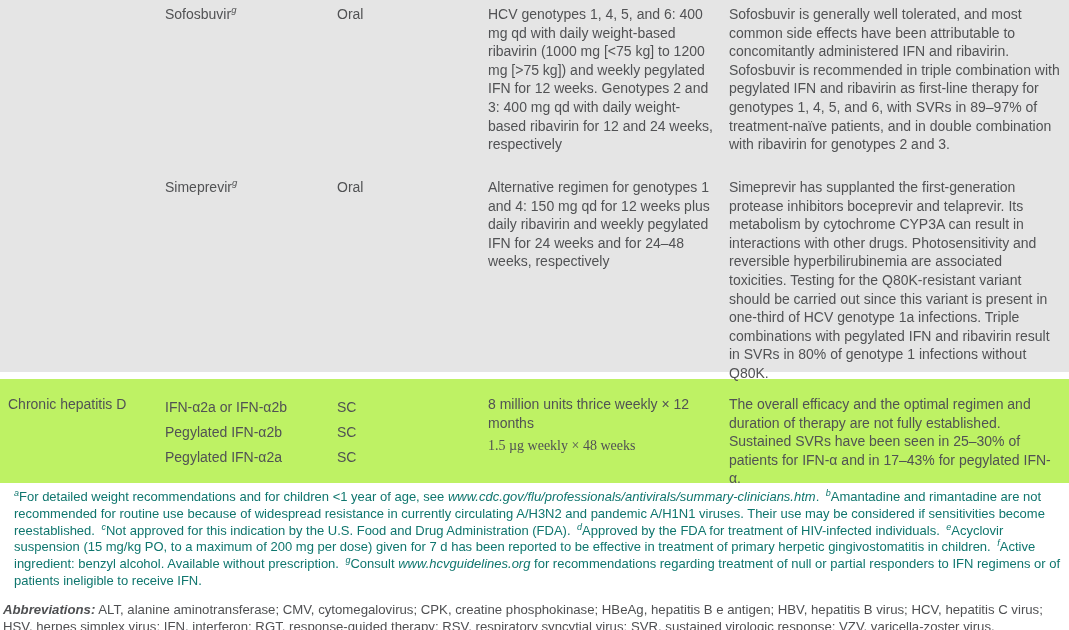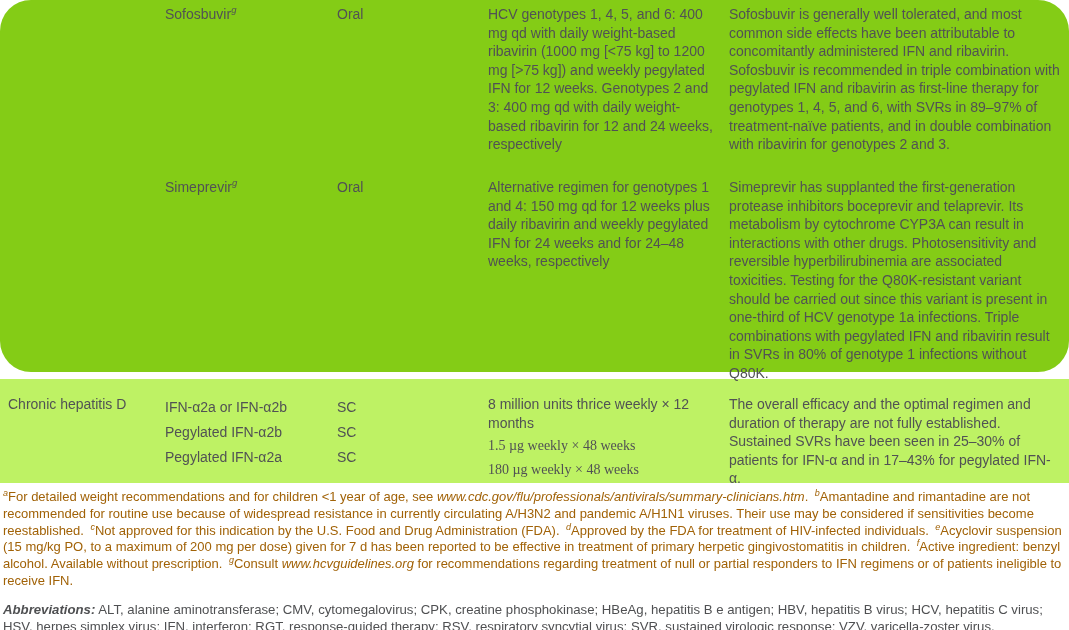--- a/index.html
+++ b/index.html
@@ -6,21 +6,21 @@
   .page{
     position:relative;
     width:1069px;height:630px;
     background:#ffffff;
     font-family:"Liberation Sans",sans-serif;
     color:#515254;
     overflow:hidden;
     box-sizing:border-box;
   }
   
-  .section-a{background:#84cc16;padding-top:5px;border-radius:31px;}
+  .section-a{background:#e5e5e5;padding-top:5px;}
   .section-gap{height:7px;background:#ffffff;}
   .section-b{background:#bef264;height:104px;padding-top:16px;box-sizing:border-box;}
   .trow{
     display:grid;
     grid-template-columns:165px 172px 151px 241px 1fr;
     align-items:start;
   }
   .row1{height:173px;}
   .row2{height:194px;}
   .cell{
@@ -37,24 +37,24 @@
     vertical-align:super;
     line-height:0;
   }
   
   .multi-line{line-height:24.8px;}
   .dose-entry{margin:0;}
   .dose-entry + .dose-entry{margin-top:5px;font-family:Liberation Serif, serif;}
   
   .footnotes{
     margin:6px 0 0 0;
-    padding:0 4px 0 3px;
+    padding:0 4px 0 14px;
     font-size:13px;
     line-height:16.8px;
-    color:#a16207;
+    color:#0f766e;
   }
   .fn-marker{
     font-style:italic;
     font-size:9px;
     line-height:0;
   }
   .italic{font-style:italic;}
   .abbrev{
     margin:12px 0 0 0;
     padding:0 4px 0 3px;
@@ -100,21 +100,20 @@
         <div>Pegylated IFN-α2a</div>
       </div>
       <div class="cell multi-line">
         <div>SC</div>
         <div>SC</div>
         <div>SC</div>
       </div>
       <div class="cell">
         <div class="dose-entry">8 million units thrice weekly × 12 months</div>
         <div class="dose-entry">1.5 µg weekly × 48 weeks</div>
-        <div class="dose-entry">180 µg weekly × 48 weeks</div>
       </div>
       <div class="cell last">The overall efficacy and the optimal regimen and duration of therapy are not fully established. Sustained SVRs have been seen in 25–30% of patients for IFN-α and in 17–43% for pegylated IFN-α.</div>
     </div>
   </div>
 
   <p class="footnotes"><sup class="fn-marker">a</sup><span>For detailed weight recommendations and for children &lt;1 year of age, see </span><span class="italic">www.cdc.gov/flu/professionals/antivirals/summary-clinicians.htm</span><span>. </span><sup class="fn-marker">b</sup><span>Amantadine and rimantadine are not recommended for routine use because of widespread resistance in currently circulating A/H3N2 and pandemic A/H1N1 viruses. Their use may be considered if sensitivities become reestablished. </span><sup class="fn-marker">c</sup><span>Not approved for this indication by the U.S. Food and Drug Administration (FDA). </span><sup class="fn-marker">d</sup><span>Approved by the FDA for treatment of HIV-infected individuals. </span><sup class="fn-marker">e</sup><span>Acyclovir suspension (15 mg/kg PO, to a maximum of 200 mg per dose) given for 7 d has been reported to be effective in treatment of primary herpetic gingivostomatitis in children. </span><sup class="fn-marker">f</sup><span>Active ingredient: benzyl alcohol. Available without prescription. </span><sup class="fn-marker">g</sup><span>Consult </span><span class="italic">www.hcvguidelines.org</span><span> for recommendations regarding treatment of null or partial responders to IFN regimens or of patients ineligible to receive IFN.</span></p>
 
   <p class="abbrev"><span class="abbrev-label">Abbreviations:</span><span> ALT, alanine aminotransferase; CMV, cytomegalovirus; CPK, creatine phosphokinase; HBeAg, hepatitis B e antigen; HBV, hepatitis B virus; HCV, hepatitis C virus; HSV, herpes simplex virus; IFN, interferon; RGT, response-guided therapy; RSV, respiratory syncytial virus; SVR, sustained virologic response; VZV, varicella-zoster virus.</span></p>
 
 </div>

